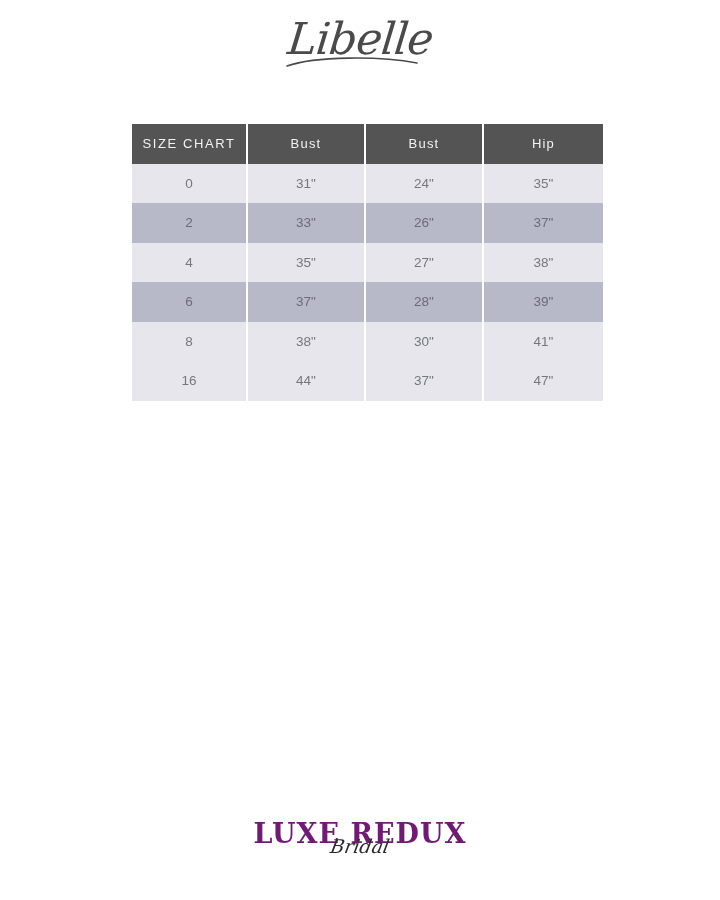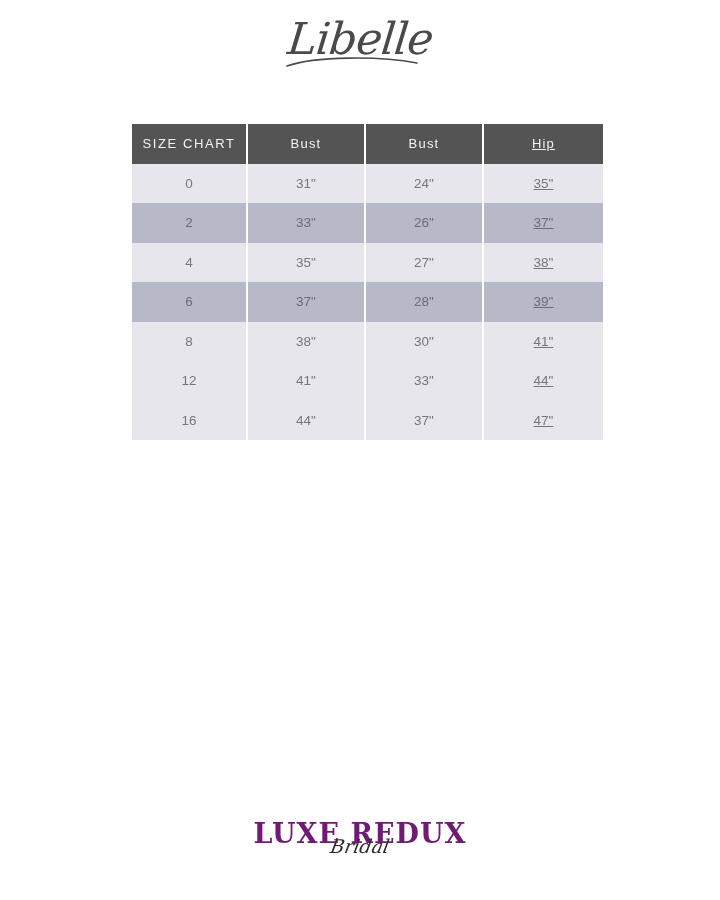--- a/index.html
+++ b/index.html
@@ -93,21 +93,21 @@
     background: #b7b8c8;
     color: #6c6c78;
   }
   .size-table tbody tr.row-shaded td {
     border-right-color: #ffffff;
   }
 
   .col-size   { width: 114px; }
   .col-bust   { width: 116px; }
   .col-waist  { width: 116px; }
-  .col-hip    { width: 119px; text-decoration: underline; }
+  .col-hip    { width: 119px; }
 
   
   .footer-logo {
     position: absolute;
     left: 0;
     bottom: 22px;
     width: 720px;
     text-align: center;
     height: 60px;
   }
@@ -183,26 +183,20 @@
         <td class="col-waist">28"</td>
         <td class="col-hip">39"</td>
       </tr>
       <tr class="row-light">
         <td class="col-size">8</td>
         <td class="col-bust">38"</td>
         <td class="col-waist">30"</td>
         <td class="col-hip">41"</td>
       </tr>
       <tr class="row-light">
-        <td class="col-size">12</td>
-        <td class="col-bust">41"</td>
-        <td class="col-waist">33"</td>
-        <td class="col-hip">44"</td>
-      </tr>
-      <tr class="row-light">
         <td class="col-size">16</td>
         <td class="col-bust">44"</td>
         <td class="col-waist">37"</td>
         <td class="col-hip">47"</td>
       </tr>
     </tbody>
   </table>
 
   <div class="footer-logo">
     <span class="footer-logo-inner">

